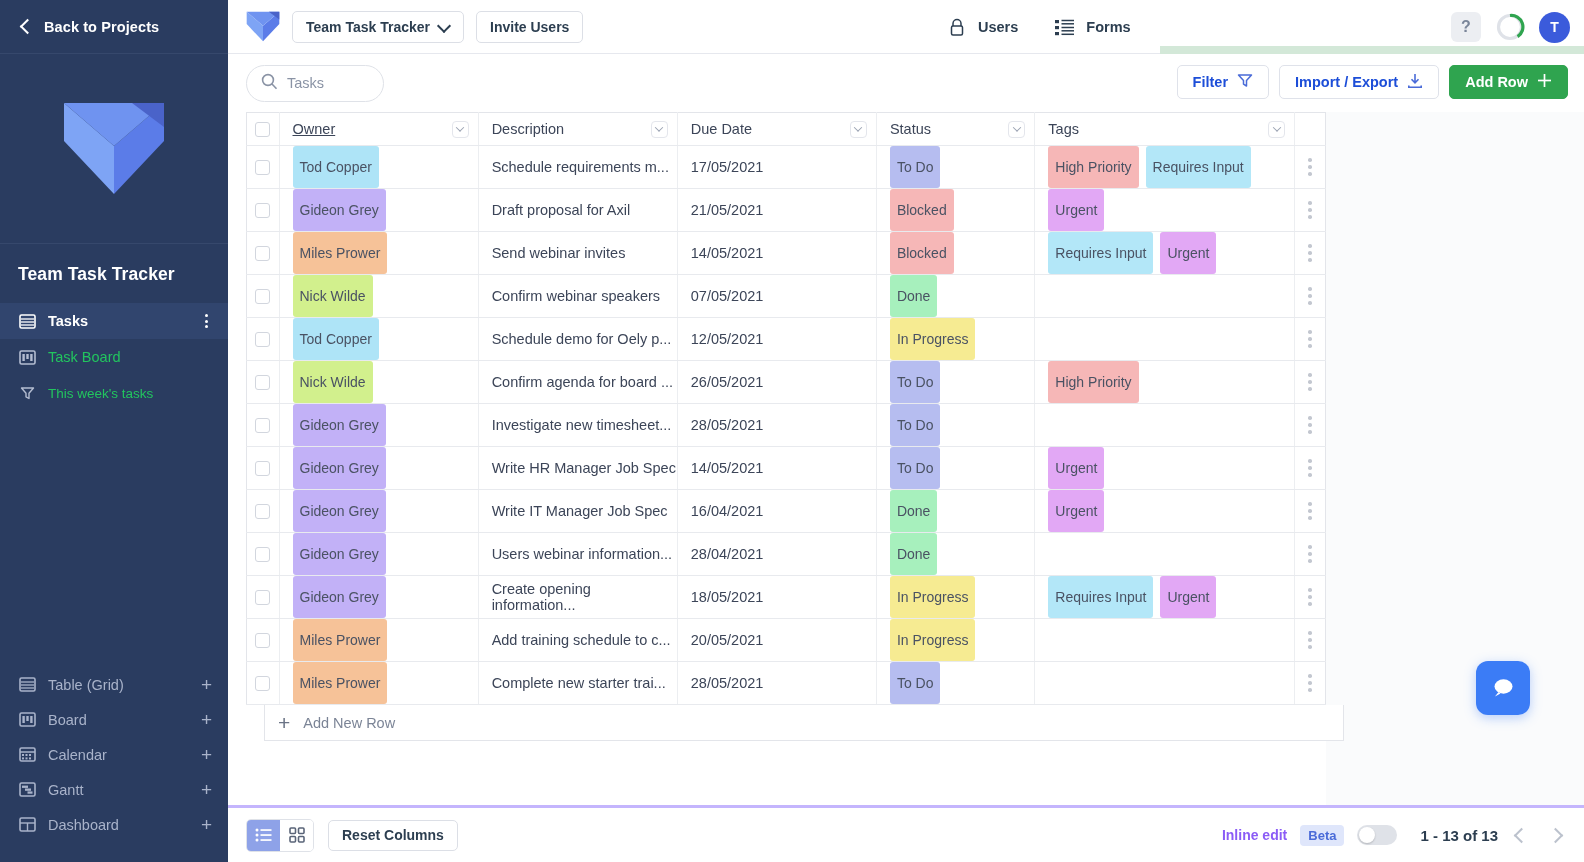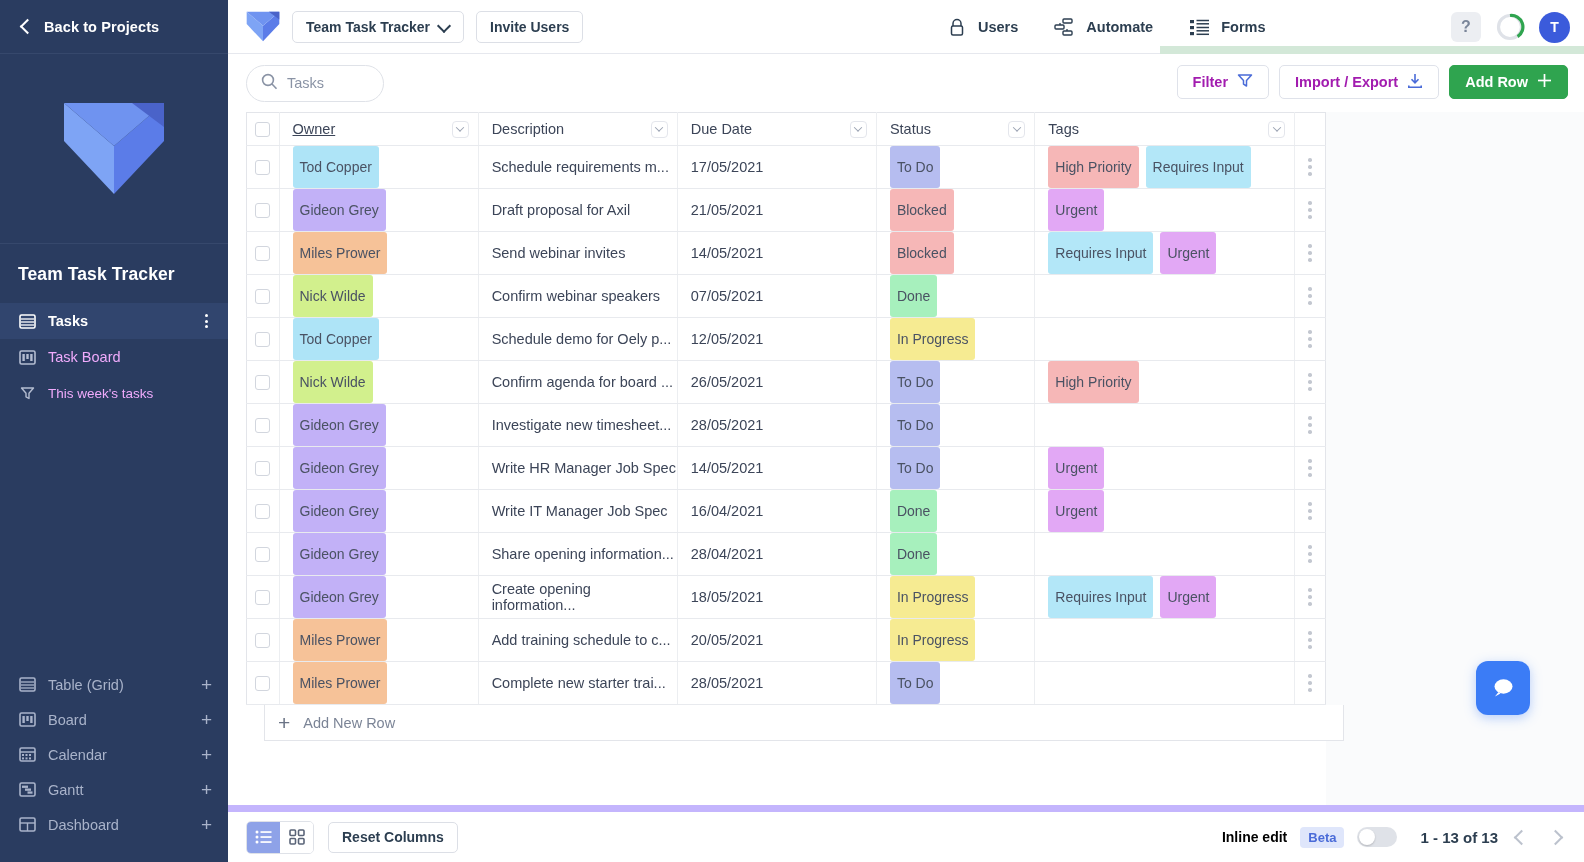--- a/index.html
+++ b/index.html
@@ -41,21 +41,21 @@
   .logo { width: 104px; height: 95px; }
 
   .proj-title {
     padding: 20px 18px 18px 18px;
     font-size: 17.5px; font-weight: 700; letter-spacing: .1px;
   }
 
   .nav-item {
     display: flex; align-items: center; gap: 11px;
     padding: 0 14px 0 18px; height: 36px;
-    font-size: 14.5px; cursor: pointer; color: #f0abfc;
+    font-size: 14.5px; cursor: pointer; color: #22c55e;
   }
   .nav-item.active { background: #31456e; color: #fff; font-weight: 700; }
   .nav-item .ico { width: 19px; height: 19px; flex: 0 0 19px; display:flex; align-items:center; justify-content:center;}
   .nav-item .txt { flex: 1 1 auto; white-space: nowrap; overflow: hidden; }
   .nav-item.sub { font-size: 13.5px; }
   .dots-v { width: 16px; height: 16px; display: flex; flex-direction: column; align-items: center; justify-content: center; gap: 2.5px; }
   .dots-v i { width: 3px; height: 3px; border-radius: 50%; background: #fff; display:block; }
 
   .sidebar-spacer { flex: 1 1 auto; }
 
@@ -137,21 +137,21 @@
     height: 58px; flex: 0 0 58px; display:flex; align-items:center;
     padding: 0 16px 0 18px; position: relative; background:#fff;
   }
   .search {
     width: 140px; height: 37px; border:1px solid #dfe2e8; border-radius: 20px;
     display:flex; align-items:center; gap: 9px; padding: 0 14px; cursor:text;
     width: 138px;
   }
   .search .ph { font-size: 14.5px; color:#8a93a5; }
   .toolbar-right { position:absolute; right: 16px; top: 11px; display:flex; align-items:center; gap: 10px;}
-  .btn.outline-blue { color:#a21caf; border-color:#dfe2ea; height:34px; font-size:14.5px; padding: 0 15px;}
+  .btn.outline-blue { color:#1d4ed8; border-color:#dfe2ea; height:34px; font-size:14.5px; padding: 0 15px;}
   .btn.green {
     background:#2fa44f; border-color:#2fa44f; color:#fff; height:34px;
     font-size:14.5px; padding: 0 15px;
   }
 
   
   .table-zone { flex: 1 1 auto; position: relative; background:#fff; overflow:hidden; }
   .grid-outer { position:relative; width: 1080px; margin-left: 18px; }
   table.tbl { border-collapse: collapse; width: 1080px; table-layout: fixed; background:#fff;}
   table.tbl th, table.tbl td {
@@ -201,31 +201,31 @@
     height: 36px; display:flex; align-items:center; gap: 13px;
     padding-left: 13px;
     border-left:1px solid #e3e5ea; border-right:1px solid #e3e5ea; border-bottom:1px solid #e3e5ea;
     background:#fff; cursor:pointer;
   }
   .add-new-row .p { font-size: 21px; color:#6b7486; line-height: 1; font-weight: 300;}
   .add-new-row .t { font-size: 14.5px; color:#7b8496; }
 
   
   .bottombar {
-    flex: 0 0 57px; height: 57px; border-top:7px solid #c4b5fd;
+    flex: 0 0 57px; height: 57px; border-top:3px solid #c4b5fd;
     display:flex; align-items:center; padding: 0 16px 0 18px;
     background:#fff; position: relative;
   }
   .view-toggle { display:flex; border:1px solid #dfe2e8; border-radius:5px; overflow:hidden; height:33px;}
   .view-toggle .vt {
     width:33px; height:31px; display:flex; align-items:center; justify-content:center; cursor:pointer; background:#fff;
   }
   .view-toggle .vt.active { background:#8ea2e8; }
   .bottom-right { position:absolute; right:16px; display:flex; align-items:center; gap: 13px;}
-  .inline-lbl { font-size:14px; font-weight:700; color:#000000; }
+  .inline-lbl { font-size:14px; font-weight:700; color:#8b5cf6; }
   .beta {
     font-size: 13px; font-weight:700; color:#4a6bd8; background:#dfe6fb;
     padding: 3px 8px; border-radius: 4px;
   }
   .toggle {
     width: 40px; height: 20px; border-radius: 11px; background:#dfe2e8; position:relative; cursor:pointer;
   }
   .toggle::after{
     content:""; position:absolute; left:2px; top:2px; width:16px; height:16px;
     border-radius:50%; background:#fff; box-shadow: 0 1px 2px rgba(0,0,0,.2);
@@ -407,31 +407,20 @@
 
       <nav class="topnav">
         <div class="topnav-item">
           <span class="ico">
             <svg width="16" height="19" viewBox="0 0 16 19">
                 <path d="M4 8 V5.5 A4 4 0 0 1 12 5.5 V8" fill="none" stroke="#2c3e50" stroke-width="1.5"></path>
                 <rect x="2.5" y="8" width="11" height="9" rx="1.5" fill="none" stroke="#2c3e50" stroke-width="1.5"></rect>
               </svg>
           </span>
           <span>Users</span>
-        </div>
-        <div class="topnav-item">
-          <span class="ico">
-            <svg width="22" height="19" viewBox="0 0 22 19">
-                <rect x="9" y="1" width="9" height="4" rx="1" fill="none" stroke="#2c3e50" stroke-width="1.4"></rect>
-                <rect x="1" y="7" width="9" height="4" rx="1" fill="none" stroke="#2c3e50" stroke-width="1.4"></rect>
-                <rect x="9" y="13" width="9" height="4" rx="1" fill="none" stroke="#2c3e50" stroke-width="1.4"></rect>
-                <path d="M6 5 V7 M13 11 V13" stroke="#2c3e50" stroke-width="1.3"></path>
-              </svg>
-          </span>
-          <span>Automate</span>
         </div>
         <div class="topnav-item">
           <span class="ico">
             <svg width="22" height="19" viewBox="0 0 22 19">
                 <g fill="#2c3e50">
                   <rect x="1" y="2" width="4" height="3.2"></rect>
                   <rect x="1" y="8" width="4" height="3.2"></rect>
                   <rect x="1" y="14" width="4" height="3.2"></rect>
                 </g>
                 <g stroke="#2c3e50" stroke-width="1.5">
@@ -808,21 +797,21 @@
                 </td>
               </tr>
               <tr>
                 <td class="c-chk">
                   <div class="chk"></div>
                 </td>
                 <td class="c-own">
                   <div class="cell-pad"><span class="pill" style="background:#c2b1f7">Gideon Grey</span></div>
                 </td>
                 <td class="c-desc">
-                  <div class="cell-pad">Share opening information...</div>
+                  <div class="cell-pad">Users webinar information...</div>
                 </td>
                 <td class="c-due">
                   <div class="cell-pad-due">28/04/2021</div>
                 </td>
                 <td class="c-stat">
                   <div class="cell-pad"><span class="pill" style="background:#a7f0bd">Done</span></div>
                 </td>
                 <td class="c-tags">
                   <div class="tags-cell"></div>
                 </td>

